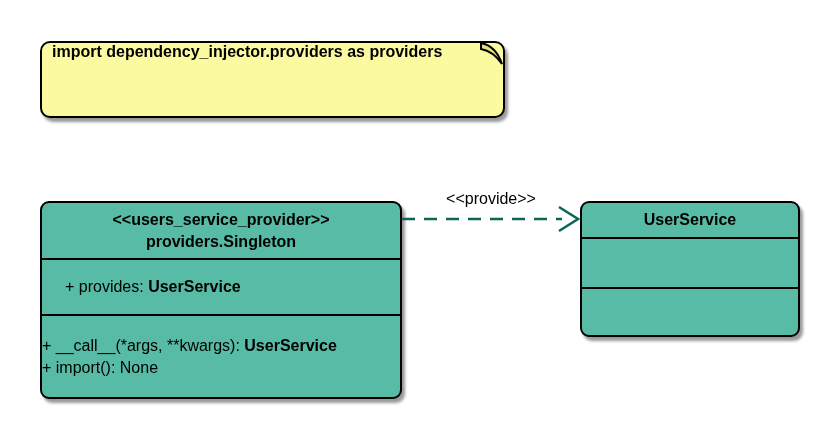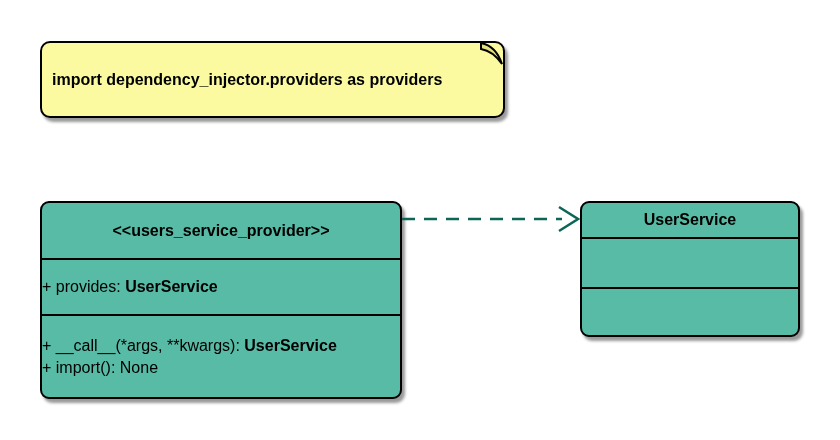--- a/index.html
+++ b/index.html
@@ -25,21 +25,20 @@
   .note {
     position: absolute;
     left: 40px; top: 41px;
     width: 465px; height: 77px;
     background: var(--note-fill);
     border: 2px solid var(--border);
     border-radius: 10px;
     box-shadow: 3px 4px 3px rgba(0,0,0,0.40);
     box-sizing: border-box;
     display: flex;
-    align-items: center;
   }
   .note-text {
     font-weight: bold;
     font-size: 16px;
     padding-left: 10px;
     white-space: nowrap;
   }
   .note-fold {
     position: absolute;
     top: -2px; right: -2px;
@@ -72,21 +71,21 @@
   }
   .provider .uml-header { height: 55px; }
   .service  .uml-header { height: 34px; }
 
   .sect { border-top: 2px solid var(--border); box-sizing: border-box; }
 
   .provider .uml-attrs {
     height: 56px;
     display: flex;
     align-items: center;
-    padding-left: 0;
+    padding-left: 23px;
     font-size: 16px;
   }
   .provider .uml-methods {
     flex: 1;
     display: flex;
     flex-direction: column;
     justify-content: center;
     font-size: 16px;
     line-height: 22px;
   }
@@ -131,31 +130,33 @@
   <div class="note">
     <svg class="note-fold" viewBox="0 0 26 26">
       <path d="M2,2 q15,3 21,21 q-9,-13 -21,-15 z"></path>
     </svg>
     <div class="note-text">import dependency_injector.providers as providers</div>
   </div>
 
   <div class="uml-class provider">
     <div class="uml-header">
       <div>&lt;&lt;users_service_provider&gt;&gt;</div>
+      <div>providers.Singleton</div>
     </div>
     <div class="uml-attrs sect">
       <div class="member"><span>+ provides: </span><b>UserService</b></div>
     </div>
     <div class="uml-methods sect">
       <div class="member"><span>+ __call__(*args, **kwargs): </span><b>UserService</b></div>
       <div class="member"><span>+ import(): None</span><b></b></div>
     </div>
   </div>
 
   <div class="relation">
+    <div class="relation-label">&lt;&lt;provide&gt;&gt;</div>
     <svg class="relation-arrow" width="178" height="62" viewBox="0 0 178 62">
       <line class="dash" x1="0" y1="30" x2="160" y2="30"></line>
       <path class="head" d="M157,18 L176,30 L157,42"></path>
     </svg>
   </div>
 
   <div class="uml-class service">
     <div class="uml-header">
       <div>UserService</div>
     </div>

